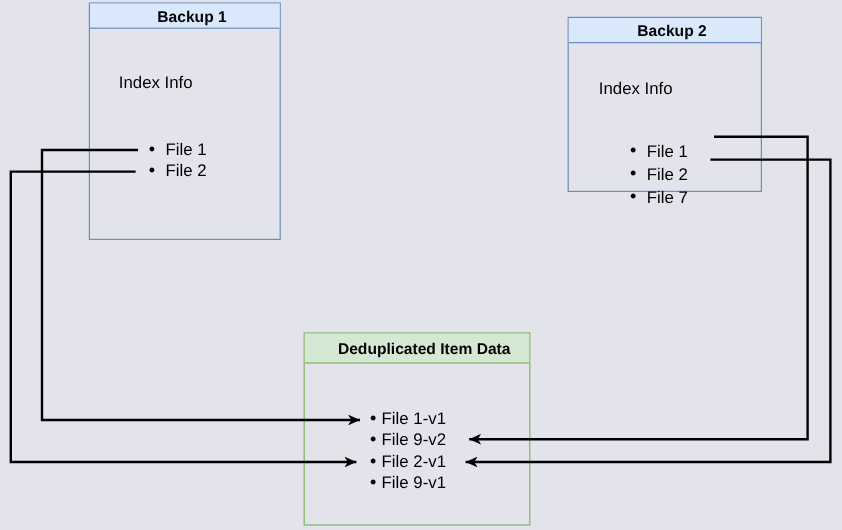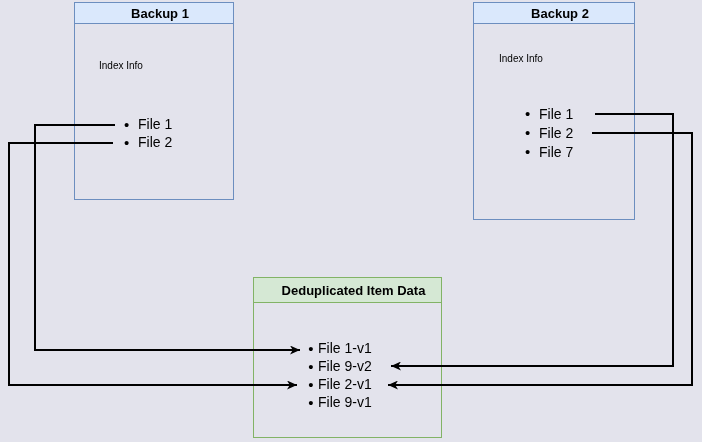--- a/index.html
+++ b/index.html
@@ -29,21 +29,21 @@
     align-items: center;
     justify-content: center;
     font-weight: bold;
     font-size: 13px;
     padding-left: 12px;
   }
   .hdr-blue  { background: #dae8fc; border-color: #6c8ebf; height: 20px; }
   .hdr-green { background: #d5e8d4; border-color: #82b366; height: 24px; }
   .idx {
     position: absolute;
-    font-size: 10px;
+    font-size: 14px;
     white-space: nowrap;
   }
   ul.filelist {
     position: absolute;
     margin: 0; padding: 0;
     list-style: none;
     font-size: 14px;
   }
   ul.filelist li {
     display: flex;
@@ -52,21 +52,21 @@
   }
   ul.filelist li::before {
     content: "\2022";
     display: inline-block;
     width: 14px;
     font-size: 15px;
   }
   .rows18 li { height: 18px; }
   .rows19 li { height: 19px; }
   #backup1 { left: 74px;  top: 2px;   width: 160px; height: 198px; }
-  #backup2 { left: 473px; top: 2px;   width: 162px; height: 218px; }
+  #backup2 { left: 473px; top: 14px;   width: 162px; height: 146px; }
   #dedup   { left: 253px; top: 277px; width: 189px; height: 161px; }
   #backup1 .idx { left: 24px; top: 57px; }
   #backup2 .idx { left: 25px; top: 50px; }
   #backup1 ul { left: 49px; top: 112px; }
   #backup2 ul { left: 51px; top: 101px; }
   #dedup   ul { left: 50px; top: 61px; text-align: center; }
   svg.wires {
     position: absolute;
     left: 0; top: 0;
     width: 702px;

